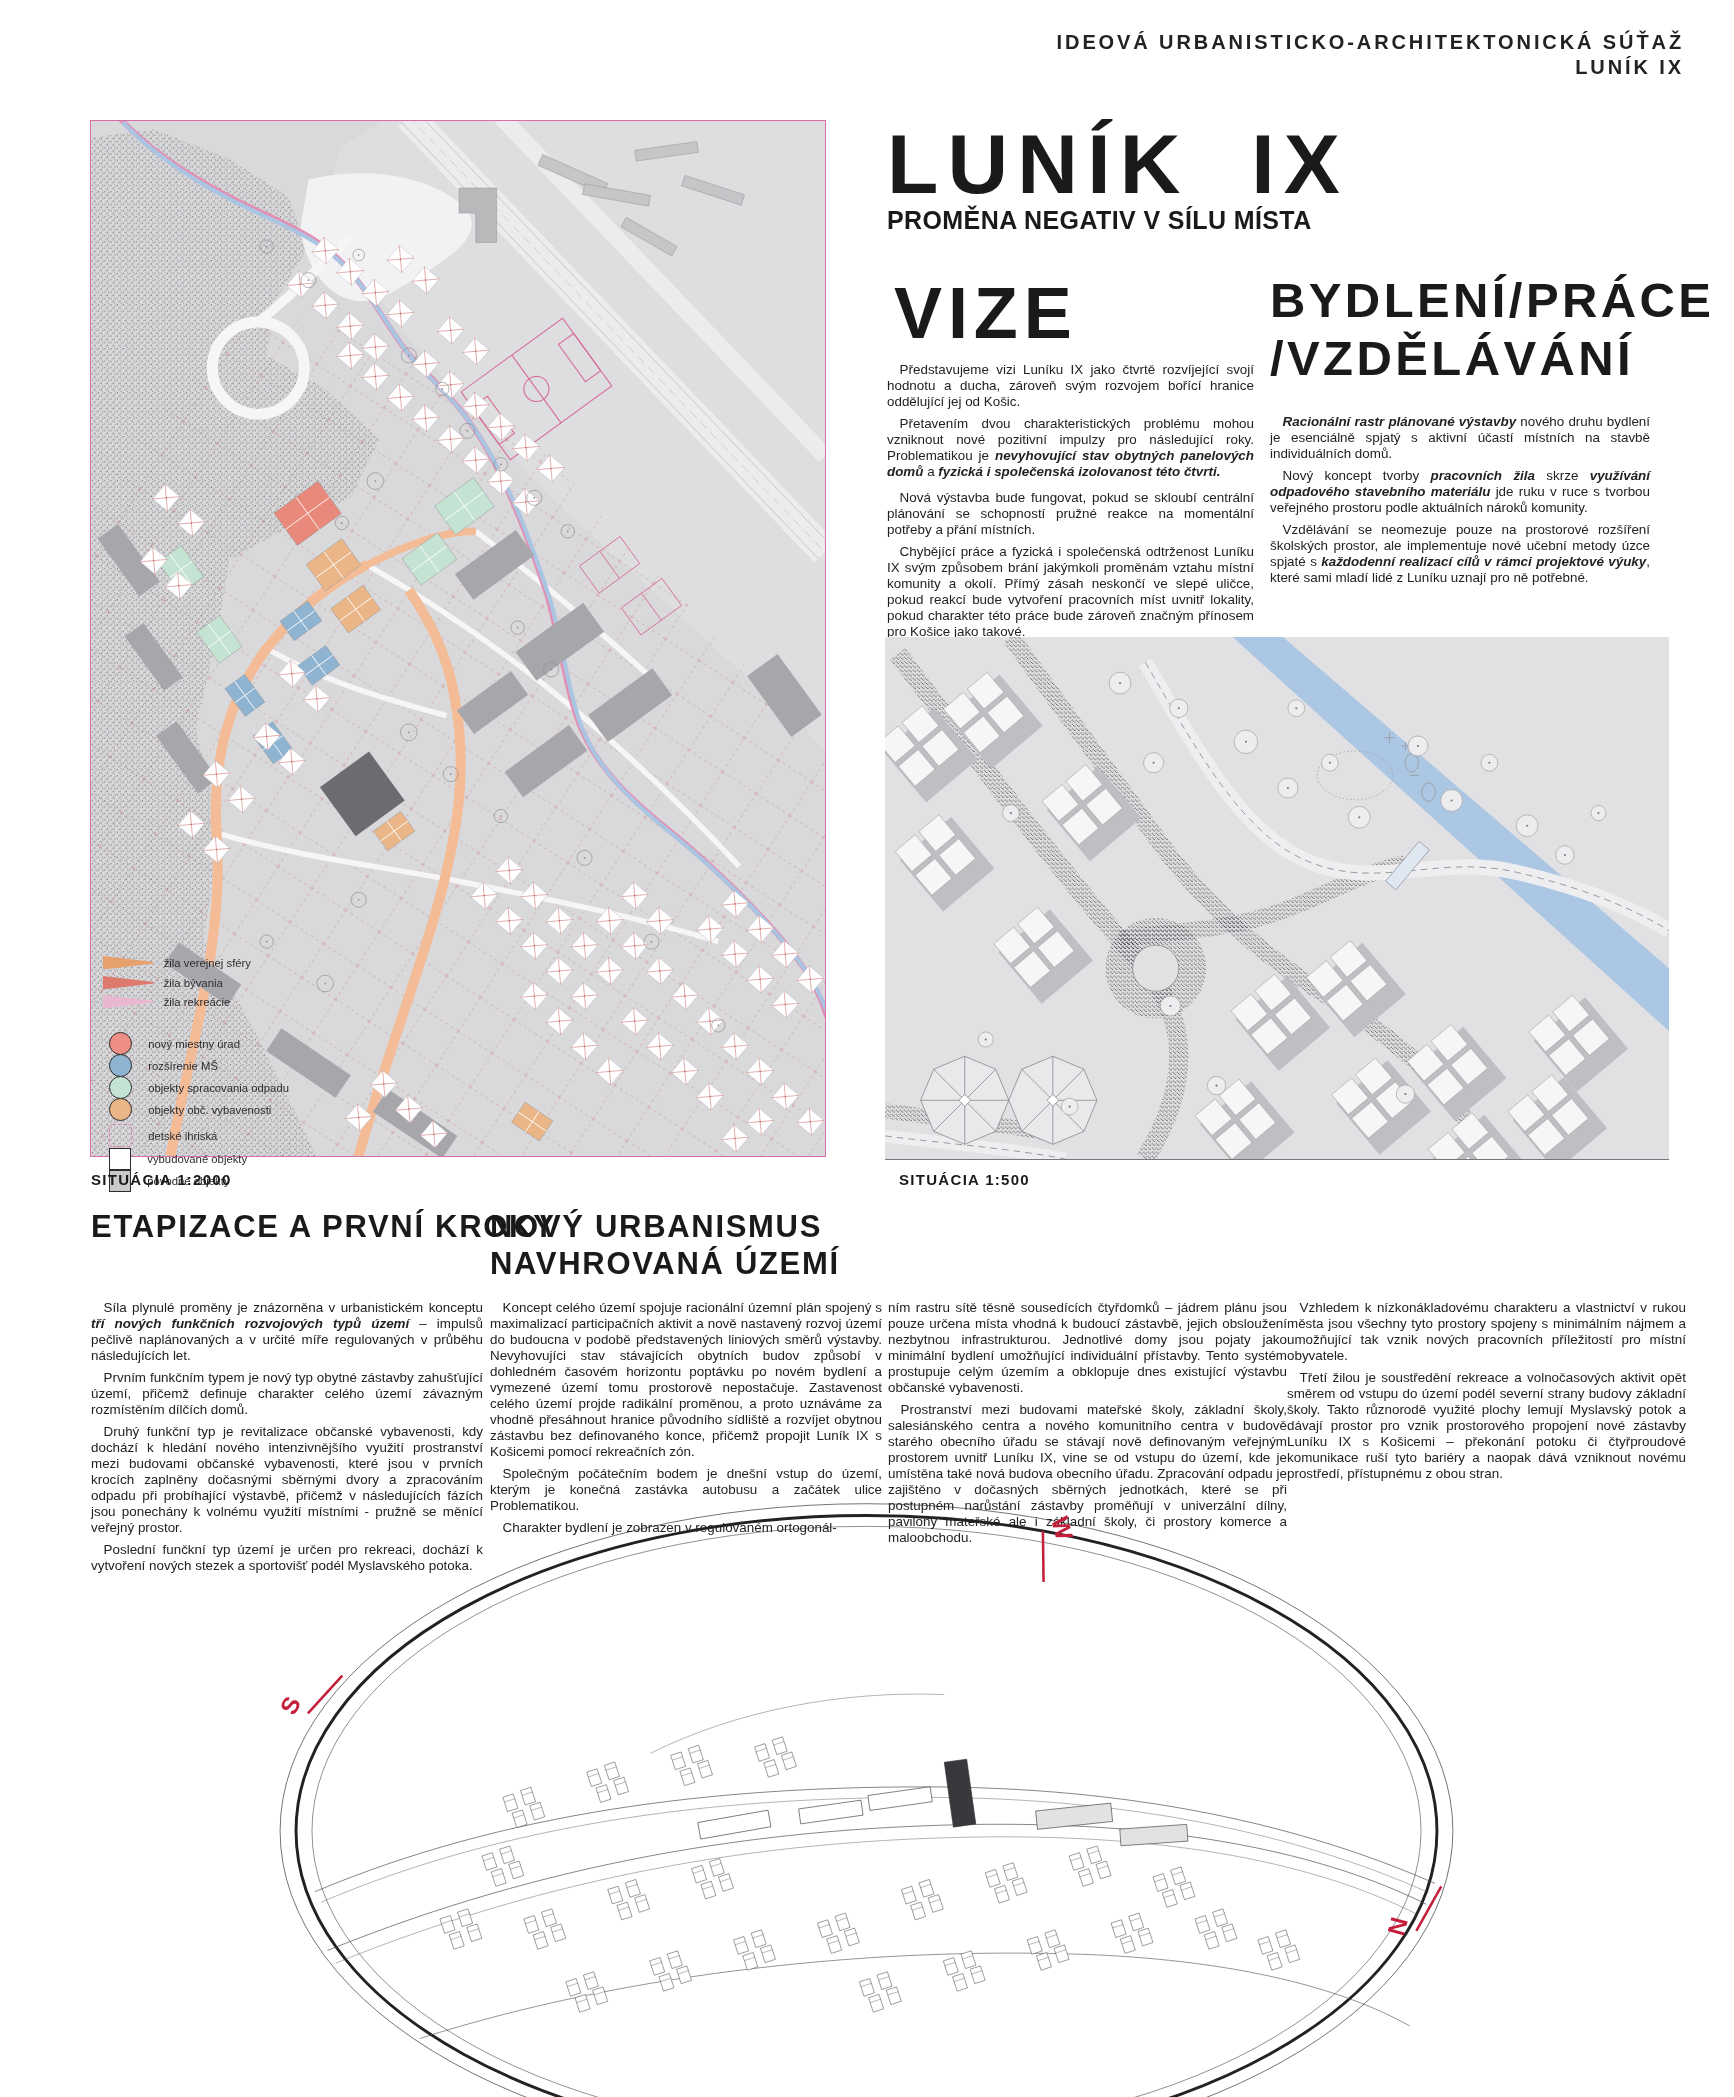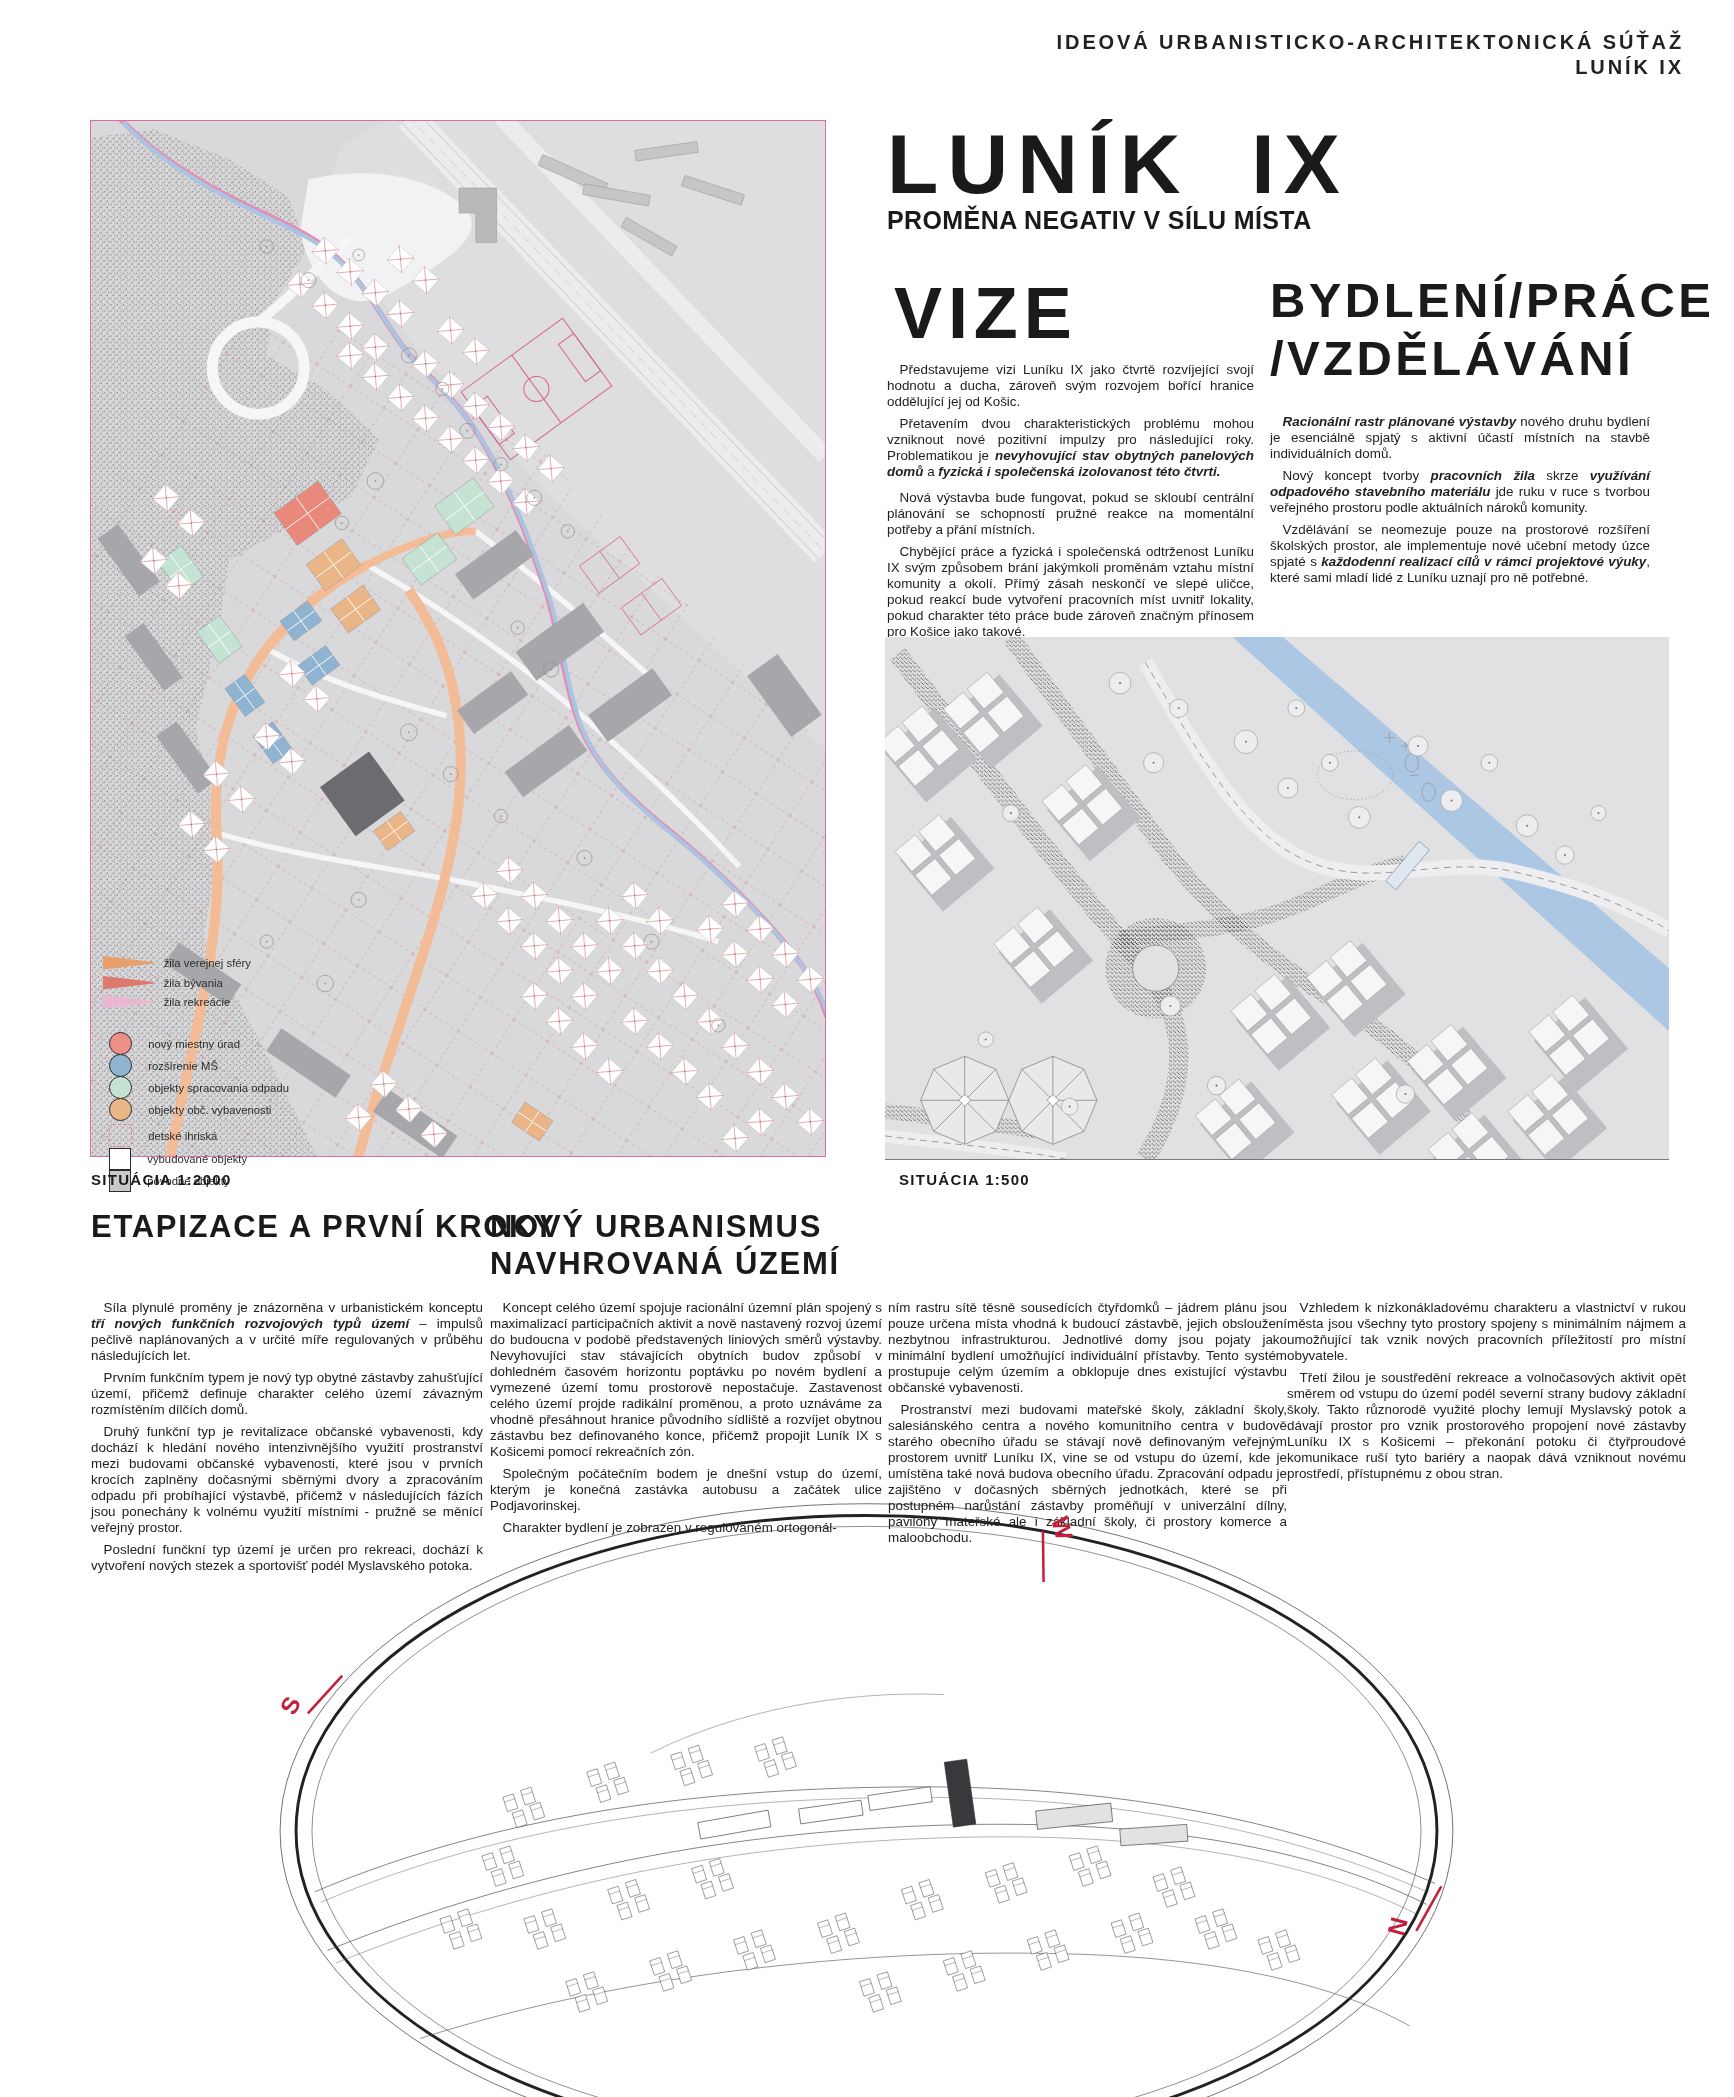--- a/index.html
+++ b/index.html
@@ -920,21 +920,21 @@
   </div>
 
   <div class="abs body-col" style="left:91px;top:1300px;width:392px;">
     <p><span>Síla plynulé proměny je znázorněna v urbanistickém konceptu </span><span class="b">tří nových funkčních rozvojových typů území</span><span> –  impulsů pečlivě naplánovaných a v určité míře regulovaných v průběhu následujících let.</span></p>
     <p><span>Prvním funkčním typem je nový typ obytné zástavby zahušťující území, přičemž definuje charakter celého území závazným rozmístěním dílčích domů.</span></p>
     <p><span>Druhý funkční typ je revitalizace občanské vybavenosti, kdy dochází k hledání nového intenzivnějšího využití prostranství mezi budovami občanské vybavenosti, které jsou v prvních krocích zaplněny dočasnými sběrnými dvory a zpracováním odpadu při probíhající výstavbě, přičemž v následujících fázích jsou ponechány k volnému využití místními - pružně se měnící veřejný prostor.</span></p>
     <p><span>Poslední funčkní typ území je určen pro rekreaci, dochází k vytvoření nových stezek a sportovišť podél Myslavského potoka.</span></p>
   </div>
   <div class="abs body-col" style="left:490px;top:1300px;width:392px;">
     <p><span>Koncept celého území spojuje racionální územní plán spojený s maximalizací participačních aktivit a nově nastavený rozvoj území do budoucna v podobě představených liniových směrů výstavby. Nevyhovujíci stav stávajících obytních budov způsobí v dohledném časovém horizontu poptávku po novém bydlení a vymezené území tomu prostorově nepostačuje. Zastavenost celého území projde radikální proměnou, a proto uznáváme za vhodně přesáhnout hranice původního sídliště a rozvíjet obytnou zástavbu bez definovaného konce, přičemž propojit  Luník IX s Košicemi pomocí rekreačních zón.</span></p>
-    <p><span>Společným počátečním bodem je dnešní vstup do území, kterým je konečná zastávka autobusu a začátek ulice Podjavorinskej.</span></p>
+    <p><span>Společným počátečním bodem je dnešní vstup do území, kterým je konečná zastávka autobusu a začátek ulice Problematikou.</span></p>
     <p><span>Charakter bydlení je zobrazen v regulovaném ortogonál-</span></p>
   </div>
   <div class="abs body-col" style="left:888px;top:1300px;width:399px;">
     <p class="noindent"><span>ním rastru sítě těsně sousedících čtyřdomků – jádrem plánu jsou pouze určena místa vhodná k budoucí zástavbě, jejich obsloužení nezbytnou infrastrukturou. Jednotlivé domy jsou pojaty jako minimální bydlení umožňující individuální přístavby. Tento systém prostupuje celým územím a obklopuje dnes existující výstavbu občanské vybavenosti.</span></p>
     <p><span>Prostranství mezi budovami mateřské školy, základní školy, salesiánského centra a nového komunitního centra v budově starého obecního úřadu se stávají nově definovaným veřejným prostorem uvnitř Luníku IX, vine se od vstupu do území, kde je umístěna také nová budova obecního úřadu. Zpracování odpadu je zajištěno v dočasných sběrných jednotkách, které se při postupném narůstání zástavby proměňují v univerzální dílny, pavilony mateřské ale i základní školy, či prostory komerce a maloobchodu.</span></p>
   </div>
   <div class="abs body-col" style="left:1287px;top:1300px;width:399px;">
     <p><span>Vzhledem k nízkonákladovému charakteru a vlastnictví v rukou města jsou všechny tyto prostory spojeny s minimálním nájmem a umožňující tak vznik nových pracovních příležitostí pro místní obyvatele.</span></p>
     <p><span>Třetí žilou je soustředění rekreace a volnočasových aktivit opět směrem od vstupu do území podél severní strany budovy základní školy. Takto různorodě využité plochy lemují Myslavský potok a dávají prostor pro vznik prostorového propojení nové zástavby Luníku IX s Košicemi – překonání potoku či čtyřproudové komunikace ruší tyto bariéry a naopak dává vzniknout novému prostředí, přístupnému z obou stran.</span></p>
   </div>

